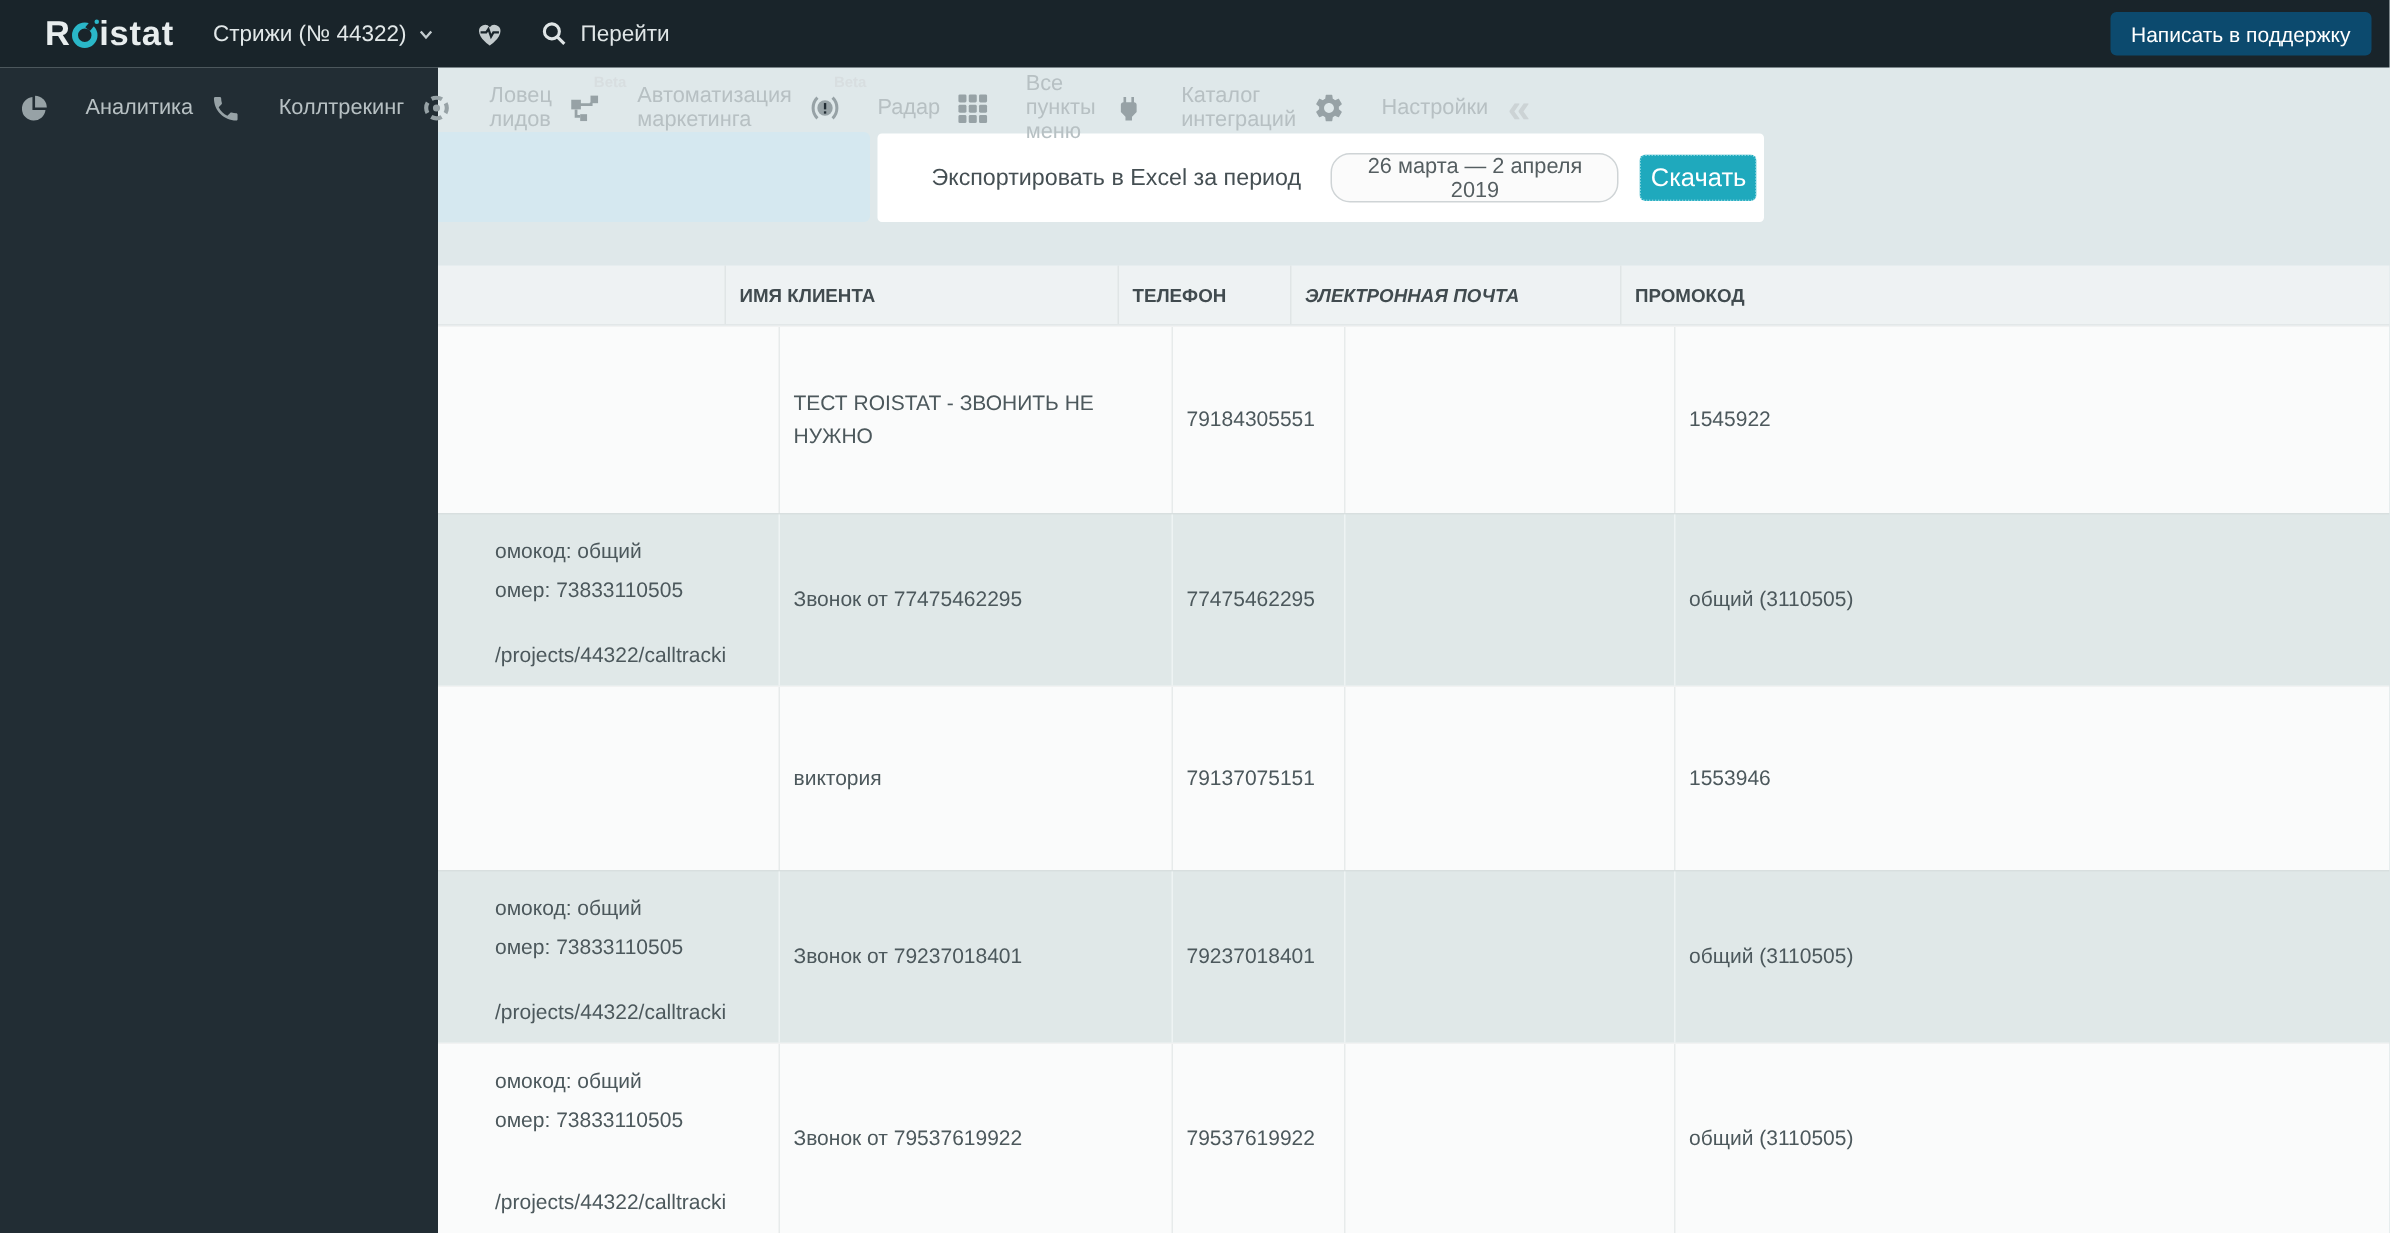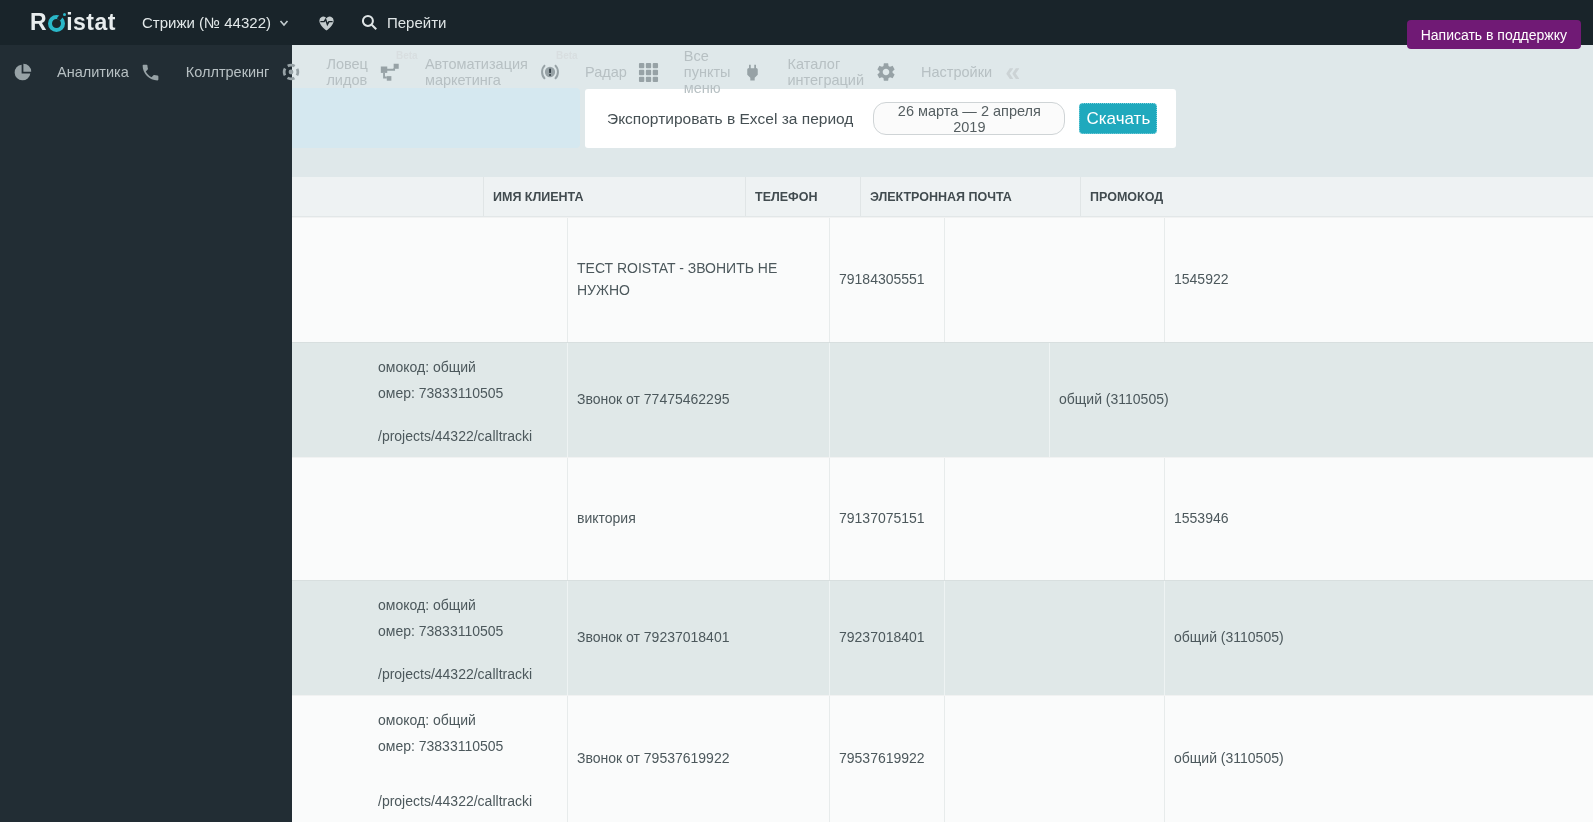--- a/index.html
+++ b/index.html
@@ -22,60 +22,60 @@
   .logo-o::before{content:'';position:absolute;width:3px;height:3px;border-radius:50%;
     background:#2ab7c8;top:-6px;right:-5px;}
   .project-selector{position:absolute;left:142px;top:0;height:45px;display:flex;align-items:center;
     color:#e2e8e9;font-size:15px;cursor:pointer;gap:7px;text-align:center;}
   .chev{width:12px;height:12px;}
   .tb-icon{position:absolute;top:0;height:45px;display:flex;align-items:center;cursor:pointer;}
   .heart{left:316px;}
   .goto{left:360px;gap:8px;color:#dfe5e6;font-size:15px;}
   .support-btn{
     position:absolute;right:12px;top:8px;height:29px;padding:0 14px;
-    background:#701a75;border:none;border-radius:4px;
+    background:#0c4a6e;border:none;border-radius:4px;
     color:#ffffff;font-size:14px;font-family:"Liberation Sans",sans-serif;
-    display:flex;align-items:center;cursor:pointer;margin-top:12px;
+    display:flex;align-items:center;cursor:pointer;
   }
   
   .sidebar{
     position:absolute;left:0;top:45px;width:292px;height:777px;
     background:#222d34;z-index:20;display:flex;flex-direction:row;
   }
   .side-item{height:54px;display:flex;align-items:center;position:relative;cursor:pointer;}
   .side-item .ic{width:22px;height:22px;margin-left:11px;flex:0 0 22px;display:flex;align-items:center;justify-content:center;}
   .side-item .lbl{margin-left:24px;color:#b7c0c3;font-size:14.5px;}
   .beta{position:absolute;left:28px;top:5px;font-size:10px;font-weight:700;color:#d8dee0;}
   .side-divider{height:1px;background:#2e3a41;margin:0;}
   .collapse-item{height:54px;display:flex;align-items:center;cursor:pointer;}
   .collapse-item .lbl{margin-left:13px;color:#ccd3d5;font-size:27px;font-weight:700;line-height:1;}
   svg.sico{fill:#97a2a6;stroke:none;}
   
   .main{position:absolute;left:292px;top:45px;width:1301px;height:777px;display:flex;flex-direction:column;background:#dfe8ea;}
   .toolbar{height:112px;position:relative;background:#dfe8ea;flex:0 0 auto;}
   .highlight-panel{position:absolute;left:0;top:43px;width:288px;height:60px;background:#d5e8f0;border-radius:0 4px 4px 0;}
   .export-panel{position:absolute;left:293px;top:44px;width:591px;height:59px;background:#ffffff;border-radius:3px;
-    display:flex;align-items:center;padding-left:22px;box-sizing:border-box;}
+    display:flex;align-items:center;padding-left:36px;box-sizing:border-box;}
   .export-label{color:#454f53;font-size:15.5px;}
   .date-btn{margin-left:20px;width:192px;height:33px;background:#fbfbfb;border:1px solid #cfd4d6;border-radius:13px;
     color:#555e61;font-size:14.5px;font-family:"Liberation Sans",sans-serif;display:flex;align-items:center;justify-content:center;cursor:pointer;}
   .download-btn{margin-left:14px;width:78px;height:31px;background:#1fa9bd;border:1px dotted #7fd2de;border-radius:4px;
     color:#ffffff;font-size:17px;font-family:"Liberation Sans",sans-serif;display:flex;align-items:center;justify-content:center;cursor:pointer;}
   
   .thead{height:39px;flex:0 0 auto;display:flex;background:#eef2f3;border-bottom:1px solid #e2e7e8;margin-top:20px;}
   .th{display:flex;align-items:center;box-sizing:border-box;padding-left:9px;
     color:#414b4f;font-size:12.5px;font-weight:700;}
   .th + .th{border-left:1px solid #e0e5e6;}
   .c1{width:191px;flex:0 0 191px;}
   .c2{width:262px;flex:0 0 262px;}
   .c3{width:115px;flex:0 0 115px;}
-  .c4{width:220px;flex:0 0 220px;}
+  .c4{width:220px;flex:0 0 220px;font-style:italic;}
   .c5{flex:1 1 auto;}
   .tbody{flex:1 1 auto;display:flex;flex-direction:column;overflow:hidden;}
-  .trow{display:flex;flex:0 0 auto;padding-left:48px;}
+  .trow{display:flex;flex:0 0 auto;}
   .trow.white{background:#fafbfb;}
   .trow.gray{background:#e0e8e8;}
   .trow{border-top:1px solid rgba(0,0,0,0.035);}
   .td{box-sizing:border-box;display:flex;align-items:center;padding-left:9px;
     color:#4c585c;font-size:14px;line-height:1.55;}
   .trow.white .td + .td{border-left:1px solid #e7ebeb;}
   .trow.gray  .td + .td{border-left:1px solid #eef3f3;}
   .td.c1{display:flex;flex-direction:column;align-items:flex-start;
     padding:16px 8px 12px 2px;overflow:hidden;white-space:nowrap;margin-left:36px;}
   .src-line{line-height:1.2;}
@@ -251,20 +251,21 @@
     </div>
 
     <div class="trow gray r2">
       <div class="td c1">
         <div class="src-line">омокод: общий</div>
         <div class="src-line">омер: 73833110505</div>
         <div class="src-spacer"></div>
         <div class="src-url">/projects/44322/calltracki</div>
       </div>
       <div class="td c2">Звонок от 77475462295</div>
+      <div class="td c3">77475462295</div>
       <div class="td c4"></div>
       <div class="td c5">общий (3110505)</div>
     </div>
 
     <div class="trow white r3">
       <div class="td c1"></div>
       <div class="td c2">виктория</div>
       <div class="td c3">79137075151</div>
       <div class="td c4"></div>
       <div class="td c5">1553946</div>

